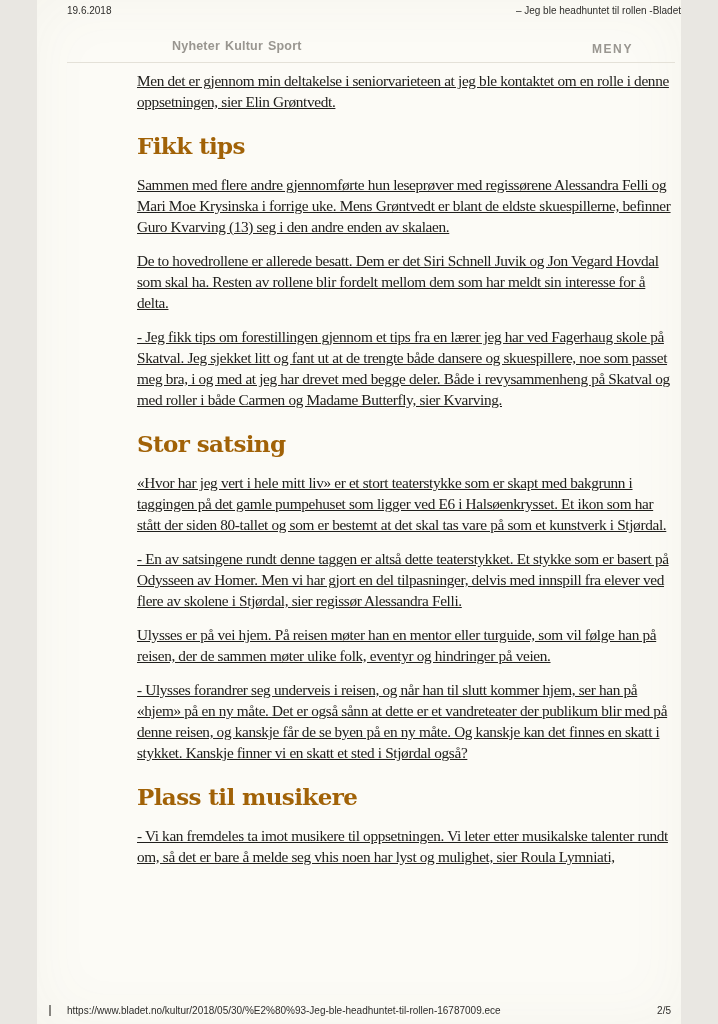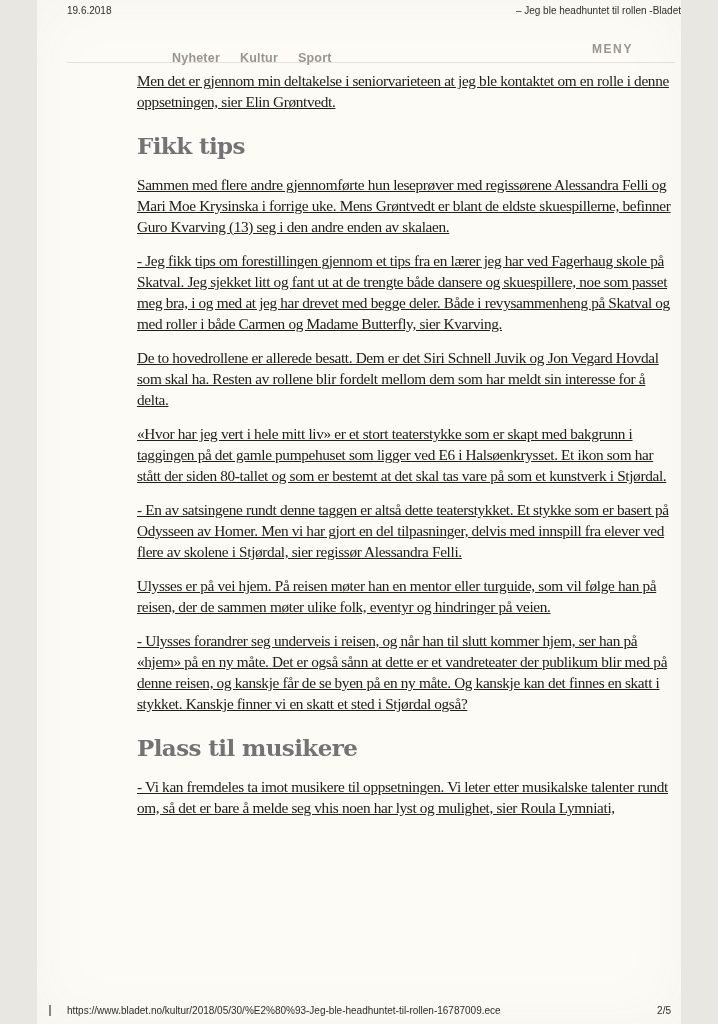--- a/index.html
+++ b/index.html
@@ -50,25 +50,24 @@
     top: 34px; left: 30px; right: 6px;
     height: 28px;
     border-bottom: 1px solid #e4e1d8;
     font-family: "Liberation Sans", sans-serif;
     color: #999690;
   }
   .nav-links {
     position: absolute;
     left: 105px; top: 5px;
     display: flex;
-    gap: 20px;
+    gap: 5px;
     font-size: 12.5px;
     font-weight: bold;
     letter-spacing: .2px;
-    margin-top: 12px;
   }
   .nav-links span { cursor: pointer; }
   .menu-btn {
     position: absolute;
     right: 42px; top: 8px;
     font-size: 12px;
     font-weight: bold;
     letter-spacing: 1.6px;
     cursor: pointer;
   }
@@ -87,21 +86,21 @@
     color: #21201d;
     text-decoration: underline;
   }
   .article h2 {
     margin: 20px 0 14px 0;
     font-family: "DejaVu Serif", serif;
     font-weight: bold;
     font-size: 23px;
     line-height: 28px;
     letter-spacing: -0.6px;
-    color: #737373;
+    color: #a16207;
   }
 </style>
 </head>
 <body>
 
 <div class="page">
 
   <div class="print-header">
     <span class="print-date">19.6.2018</span>
     <div class="print-title">– Jeg ble headhuntet til rollen -Bladet</div>
@@ -118,25 +117,26 @@
 
   <div class="article">
 
     <div>
       <p>Men det er gjennom min deltakelse i seniorvarieteen at jeg ble kontaktet om en rolle i denne oppsetningen, sier Elin Grøntvedt.</p>
     </div>
 
     <div>
       <h2>Fikk tips</h2>
       <p>Sammen med flere andre gjennomførte hun leseprøver med regissørene Alessandra Felli og Mari Moe Krysinska i forrige uke. Mens Grøntvedt er blant de eldste skuespillerne, befinner Guro Kvarving (13) seg i den andre enden av skalaen.</p>
+      <p>De to hovedrollene er allerede besatt. Dem er det Siri Schnell Juvik og Jon Vegard Hovdal som skal ha. Resten av rollene blir fordelt mellom dem som har meldt sin interesse for å delta.</p>
       <p>- Jeg fikk tips om forestillingen gjennom et tips fra en lærer jeg har ved Fagerhaug skole på Skatval. Jeg sjekket litt og fant ut at de trengte både dansere og skuespillere, noe som passet meg bra, i og med at jeg har drevet med begge deler. Både i revysammenheng på Skatval og med roller i både Carmen og Madame Butterfly, sier Kvarving.</p>
-      <p>De to hovedrollene er allerede besatt. Dem er det Siri Schnell Juvik og Jon Vegard Hovdal som skal ha. Resten av rollene blir fordelt mellom dem som har meldt sin interesse for å delta.</p>
     </div>
 
     <div>
+      <h2>Stor satsing</h2>
       <p>«Hvor har jeg vert i hele mitt liv» er et stort teaterstykke som er skapt med bakgrunn i taggingen på det gamle pumpehuset som ligger ved E6 i Halsøenkrysset. Et ikon som har stått der siden 80-tallet og som er bestemt at det skal tas vare på som et kunstverk i Stjørdal.</p>
       <p>- En av satsingene rundt denne taggen er altså dette teaterstykket. Et stykke som er basert på Odysseen av Homer. Men vi har gjort en del tilpasninger, delvis med innspill fra elever ved flere av skolene i Stjørdal, sier regissør Alessandra Felli.</p>
       <p>Ulysses er på vei hjem. På reisen møter han en mentor eller turguide, som vil følge han på reisen, der de sammen møter ulike folk, eventyr og hindringer på veien.</p>
       <p>- Ulysses forandrer seg underveis i reisen, og når han til slutt kommer hjem, ser han på «hjem» på en ny måte. Det er også sånn at dette er et vandreteater der publikum blir med på denne reisen, og kanskje får de se byen på en ny måte. Og kanskje kan det finnes en skatt i stykket. Kanskje finner vi en skatt et sted i Stjørdal også?</p>
     </div>
 
     <div>
       <h2>Plass til musikere</h2>
       <p>- Vi kan fremdeles ta imot musikere til oppsetningen. Vi leter etter musikalske talenter rundt om, så det er bare å melde seg vhis noen har lyst og mulighet, sier Roula Lymniati,</p>
     </div>

